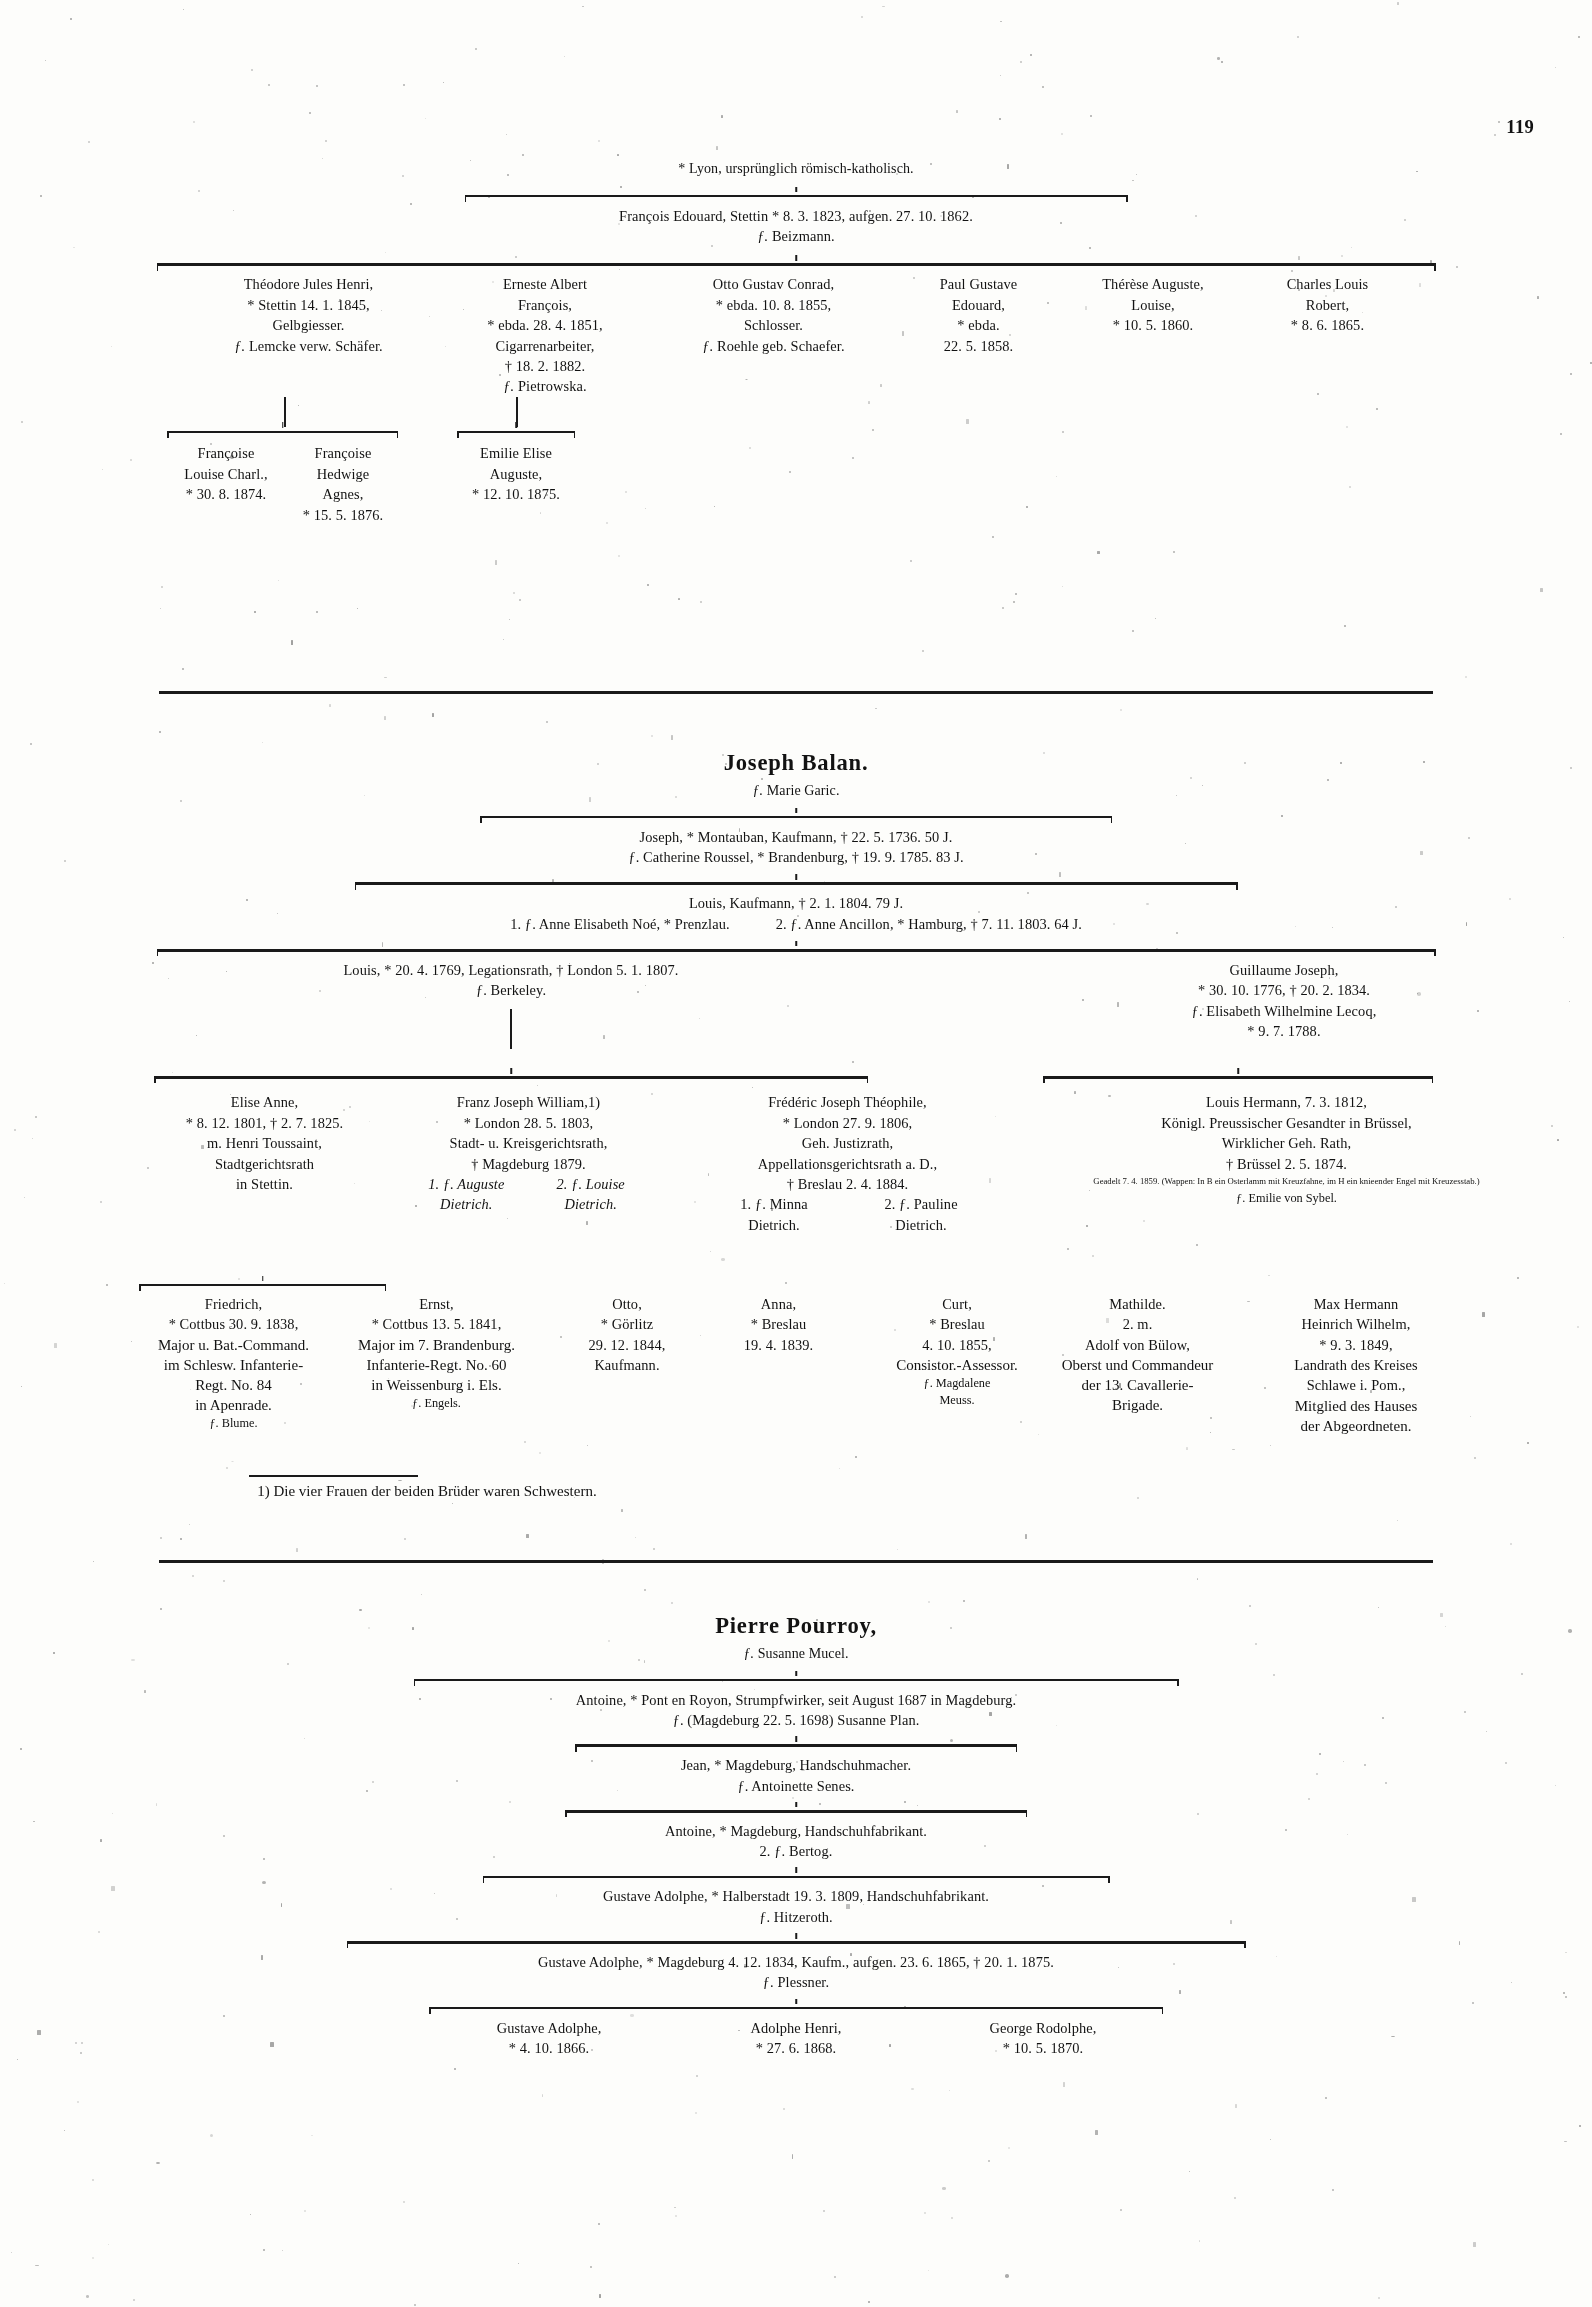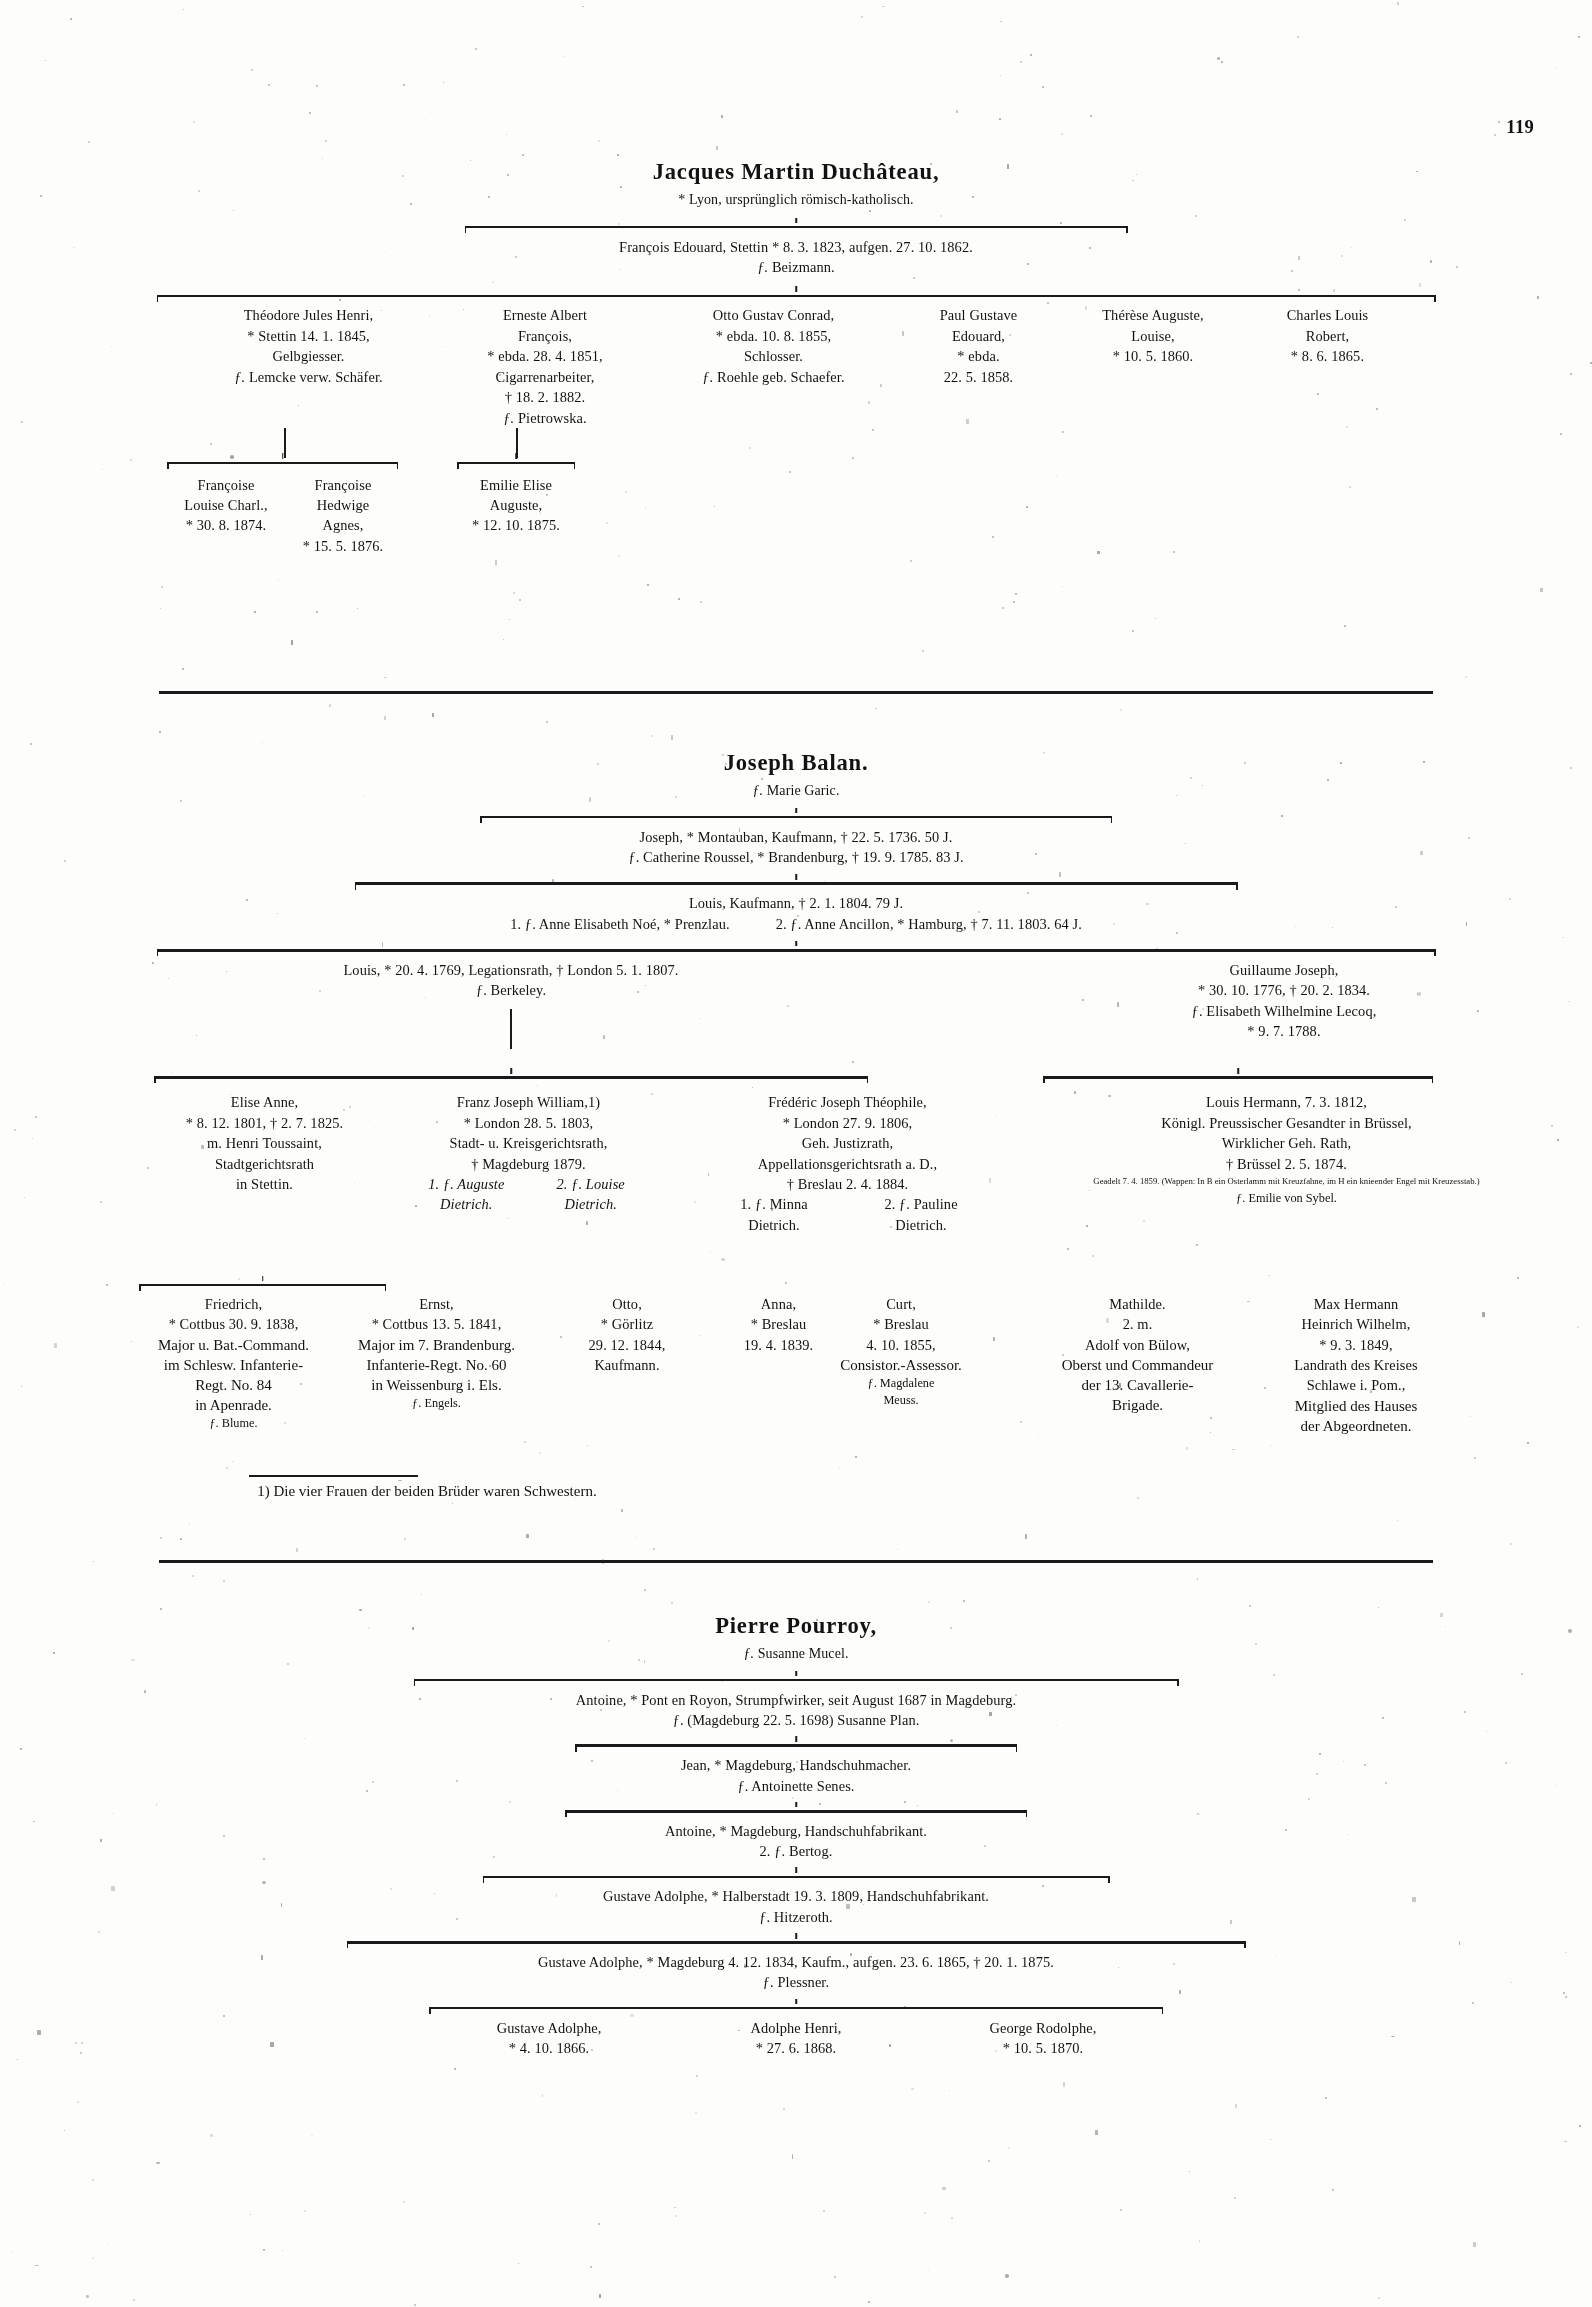--- a/index.html
+++ b/index.html
@@ -663,21 +663,20 @@
       <span class="speck" style="left:924px;top:2212px;width:2.1px;height:2.1px;opacity:0.31;border-radius:50%"></span>
       <span class="speck" style="left:1505px;top:1762px;width:1.5px;height:1.5px;opacity:0.45;border-radius:50%"></span>
       <span class="speck" style="left:1244px;top:762px;width:1.5px;height:1.5px;opacity:0.47;border-radius:50%"></span>
       <span class="speck" style="left:1419px;top:283px;width:2.1px;height:3.6px;opacity:0.27;border-radius:0.5px"></span>
     </div>
 
   <div class="folio">119</div>
 
   <div class="fam" style="position:absolute; left:0; right:0; top:159px;">
 
-    <div class="fam-title">Jacques Martin Duchâteau,</div>
     <div class="sub">* Lyon, ursprünglich römisch-katholisch.</div>
 
     <div class="bracket" style="width:663px; margin-top:12.3px;">
       <span class="stem" style="left:50%;"></span>
         <span class="tick-l"></span>
         <span class="tick-r"></span>
     </div>
 
     <div class="line">François Edouard, Stettin * 8. 3. 1823, aufgen. 27. 10. 1862.</div>
     <div class="line">
@@ -921,21 +920,21 @@
         <div class="line">29. 12. 1844,</div>
         <div class="line">Kaufmann.</div>
       </div>
 
       <div class="col" style="position:absolute; left:704px; width:149px;">
         <div class="line">Anna,</div>
         <div class="line">* Breslau</div>
         <div class="line">19. 4. 1839.</div>
       </div>
 
-      <div class="col" style="position:absolute; left:819px; width:164px;">
+      <div class="col" style="position:absolute; left:875px; width:164px;">
         <div class="line">Curt,</div>
         <div class="line">* Breslau</div>
         <div class="line">4. 10. 1855,</div>
         <div class="tiny">Consistor.-Assessor.</div>
         <div class="small">ƒ. Magdalene</div>
         <div class="small">Meuss.</div>
       </div>
 
       <div class="col" style="position:absolute; left:1035px; width:205px;">
         <div class="line">Mathilde.</div>

